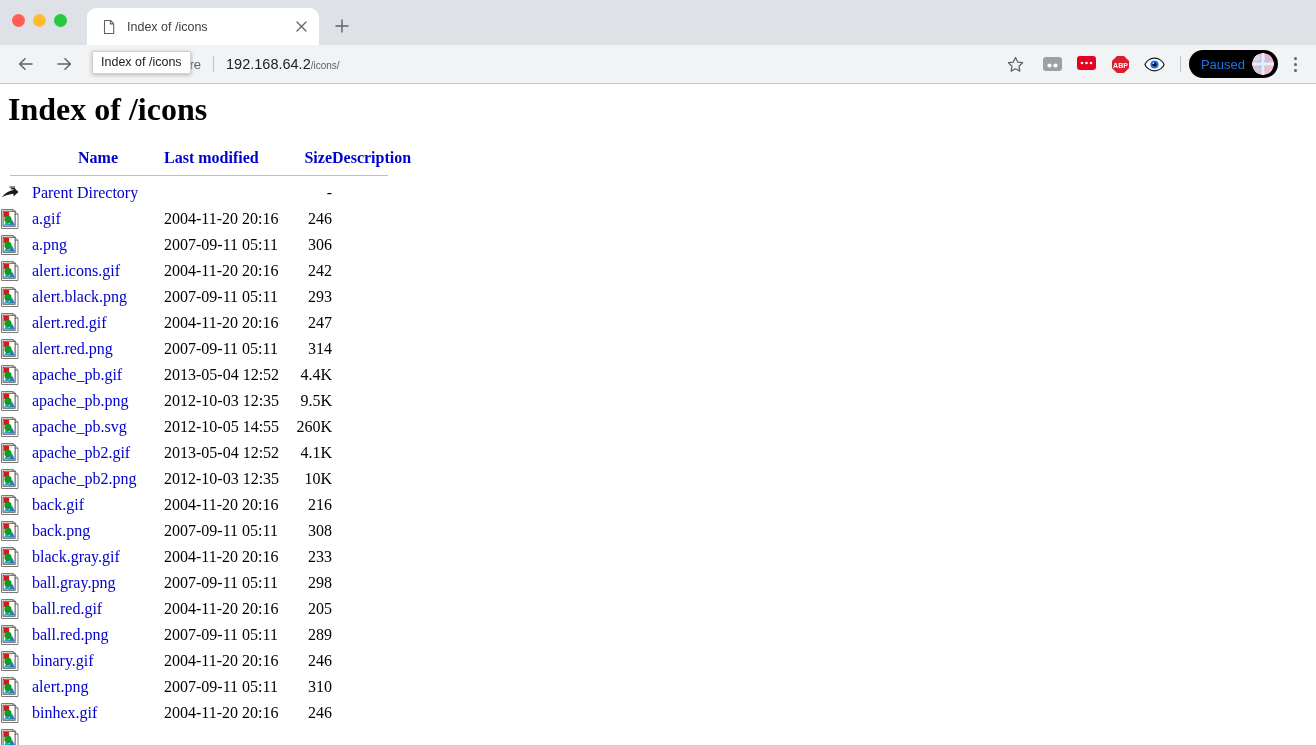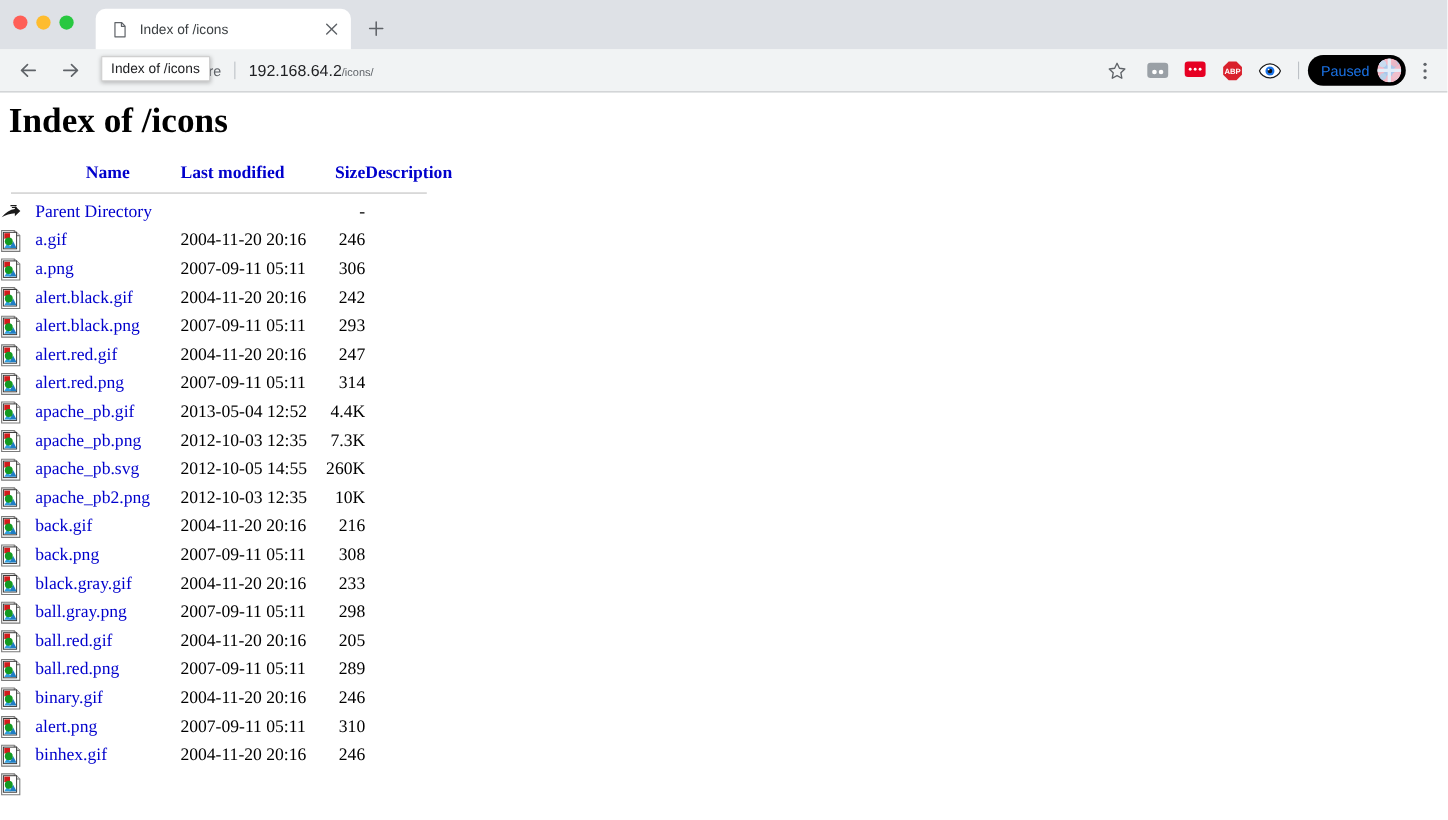--- a/index.html
+++ b/index.html
@@ -445,21 +445,21 @@
               <svg class="ficon" viewBox="0 0 20 22">
                 <path d="M1.5 1.5 h11.5 l5 4.6 v14.4 h-16.5 z" fill="#ffffff" stroke="#7a7a7a" stroke-width="1"></path>
                 <path d="M13 1.5 v4.7 h5" fill="#e6e6e6" stroke="#7a7a7a" stroke-width="1"></path>
                 <rect x="3.1" y="3.2" width="12" height="15" fill="#ffffff" stroke="#3b3b3b" stroke-width="0.9"></rect>
                 <rect x="3.9" y="4" width="5.2" height="5" fill="#d31b1b"></rect>
                 <path d="M8.4 17.4 L12 11.4 L15 17.4 Z" fill="#1f7ec4"></path>
                 <path d="M3.9 17.4 L7 12.6 L10 17.4 Z" fill="#2f9ede"></path>
                 <circle cx="8" cy="11.4" r="3.6" fill="#149a22"></circle>
               </svg>
             </td>
-            <td class="c-name"><a class="flink" href="#">alert.black.gif</a></td>
+            <td class="c-name"><a class="flink" href="#">alert.icons.gif</a></td>
             <td class="c-mod">2004-11-20 20:16</td>
             <td class="c-size">242</td>
             <td class="c-desc"></td>
           </tr>
           <tr>
             <td class="c-icon">
               <svg class="ficon" viewBox="0 0 20 22">
                 <path d="M1.5 1.5 h11.5 l5 4.6 v14.4 h-16.5 z" fill="#ffffff" stroke="#7a7a7a" stroke-width="1"></path>
                 <path d="M13 1.5 v4.7 h5" fill="#e6e6e6" stroke="#7a7a7a" stroke-width="1"></path>
                 <rect x="3.1" y="3.2" width="12" height="15" fill="#ffffff" stroke="#3b3b3b" stroke-width="0.9"></rect>
@@ -532,21 +532,21 @@
                 <path d="M13 1.5 v4.7 h5" fill="#e6e6e6" stroke="#7a7a7a" stroke-width="1"></path>
                 <rect x="3.1" y="3.2" width="12" height="15" fill="#ffffff" stroke="#3b3b3b" stroke-width="0.9"></rect>
                 <rect x="3.9" y="4" width="5.2" height="5" fill="#d31b1b"></rect>
                 <path d="M8.4 17.4 L12 11.4 L15 17.4 Z" fill="#1f7ec4"></path>
                 <path d="M3.9 17.4 L7 12.6 L10 17.4 Z" fill="#2f9ede"></path>
                 <circle cx="8" cy="11.4" r="3.6" fill="#149a22"></circle>
               </svg>
             </td>
             <td class="c-name"><a class="flink" href="#">apache_pb.png</a></td>
             <td class="c-mod">2012-10-03 12:35</td>
-            <td class="c-size">7.3K</td>
+            <td class="c-size">9.5K</td>
             <td class="c-desc"></td>
           </tr>
           <tr>
             <td class="c-icon">
               <svg class="ficon" viewBox="0 0 20 22">
                 <path d="M1.5 1.5 h11.5 l5 4.6 v14.4 h-16.5 z" fill="#ffffff" stroke="#7a7a7a" stroke-width="1"></path>
                 <path d="M13 1.5 v4.7 h5" fill="#e6e6e6" stroke="#7a7a7a" stroke-width="1"></path>
                 <rect x="3.1" y="3.2" width="12" height="15" fill="#ffffff" stroke="#3b3b3b" stroke-width="0.9"></rect>
                 <rect x="3.9" y="4" width="5.2" height="5" fill="#d31b1b"></rect>
                 <path d="M8.4 17.4 L12 11.4 L15 17.4 Z" fill="#1f7ec4"></path>
@@ -564,20 +564,37 @@
               <svg class="ficon" viewBox="0 0 20 22">
                 <path d="M1.5 1.5 h11.5 l5 4.6 v14.4 h-16.5 z" fill="#ffffff" stroke="#7a7a7a" stroke-width="1"></path>
                 <path d="M13 1.5 v4.7 h5" fill="#e6e6e6" stroke="#7a7a7a" stroke-width="1"></path>
                 <rect x="3.1" y="3.2" width="12" height="15" fill="#ffffff" stroke="#3b3b3b" stroke-width="0.9"></rect>
                 <rect x="3.9" y="4" width="5.2" height="5" fill="#d31b1b"></rect>
                 <path d="M8.4 17.4 L12 11.4 L15 17.4 Z" fill="#1f7ec4"></path>
                 <path d="M3.9 17.4 L7 12.6 L10 17.4 Z" fill="#2f9ede"></path>
                 <circle cx="8" cy="11.4" r="3.6" fill="#149a22"></circle>
               </svg>
             </td>
+            <td class="c-name"><a class="flink" href="#">apache_pb2.gif</a></td>
+            <td class="c-mod">2013-05-04 12:52</td>
+            <td class="c-size">4.1K</td>
+            <td class="c-desc"></td>
+          </tr>
+          <tr>
+            <td class="c-icon">
+              <svg class="ficon" viewBox="0 0 20 22">
+                <path d="M1.5 1.5 h11.5 l5 4.6 v14.4 h-16.5 z" fill="#ffffff" stroke="#7a7a7a" stroke-width="1"></path>
+                <path d="M13 1.5 v4.7 h5" fill="#e6e6e6" stroke="#7a7a7a" stroke-width="1"></path>
+                <rect x="3.1" y="3.2" width="12" height="15" fill="#ffffff" stroke="#3b3b3b" stroke-width="0.9"></rect>
+                <rect x="3.9" y="4" width="5.2" height="5" fill="#d31b1b"></rect>
+                <path d="M8.4 17.4 L12 11.4 L15 17.4 Z" fill="#1f7ec4"></path>
+                <path d="M3.9 17.4 L7 12.6 L10 17.4 Z" fill="#2f9ede"></path>
+                <circle cx="8" cy="11.4" r="3.6" fill="#149a22"></circle>
+              </svg>
+            </td>
             <td class="c-name"><a class="flink" href="#">apache_pb2.png</a></td>
             <td class="c-mod">2012-10-03 12:35</td>
             <td class="c-size">10K</td>
             <td class="c-desc"></td>
           </tr>
           <tr>
             <td class="c-icon">
               <svg class="ficon" viewBox="0 0 20 22">
                 <path d="M1.5 1.5 h11.5 l5 4.6 v14.4 h-16.5 z" fill="#ffffff" stroke="#7a7a7a" stroke-width="1"></path>
                 <path d="M13 1.5 v4.7 h5" fill="#e6e6e6" stroke="#7a7a7a" stroke-width="1"></path>

